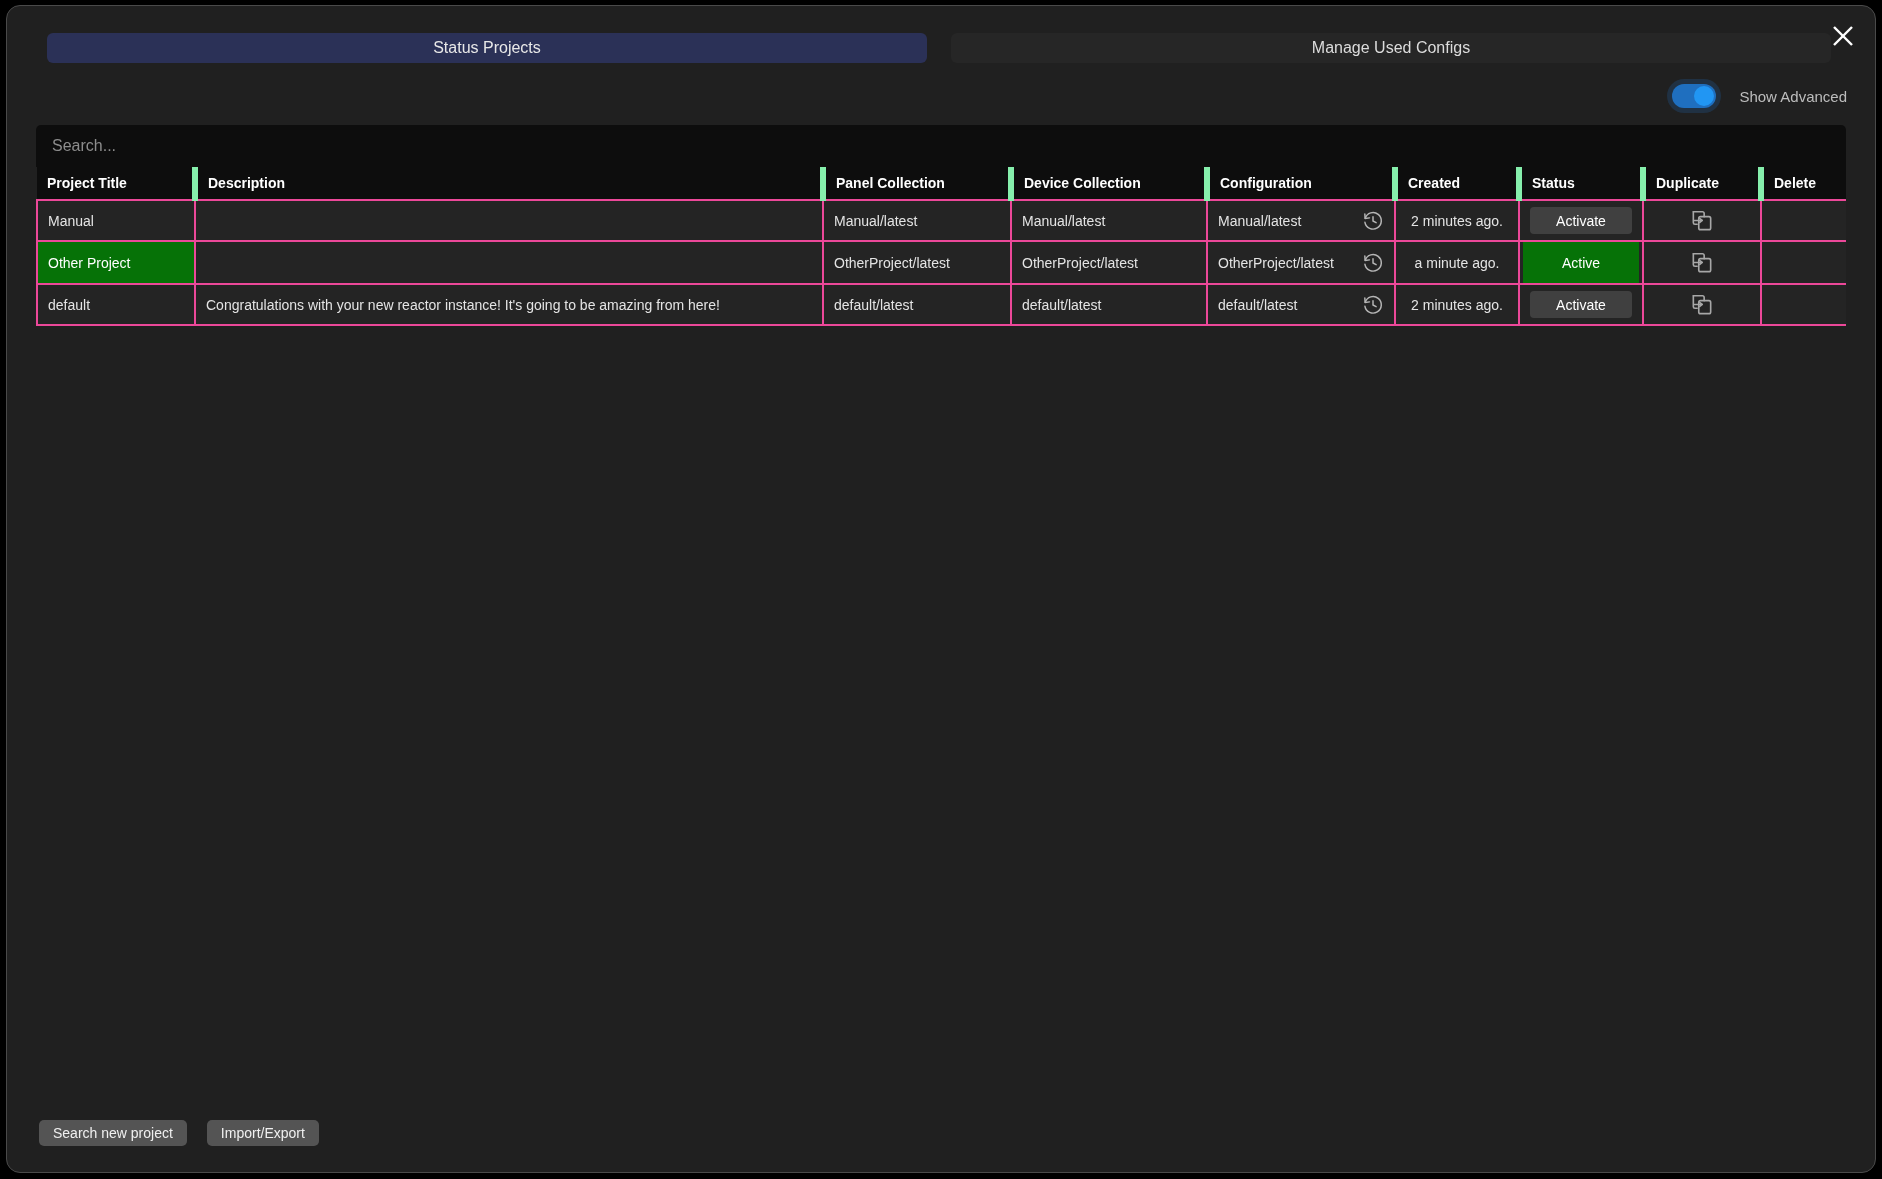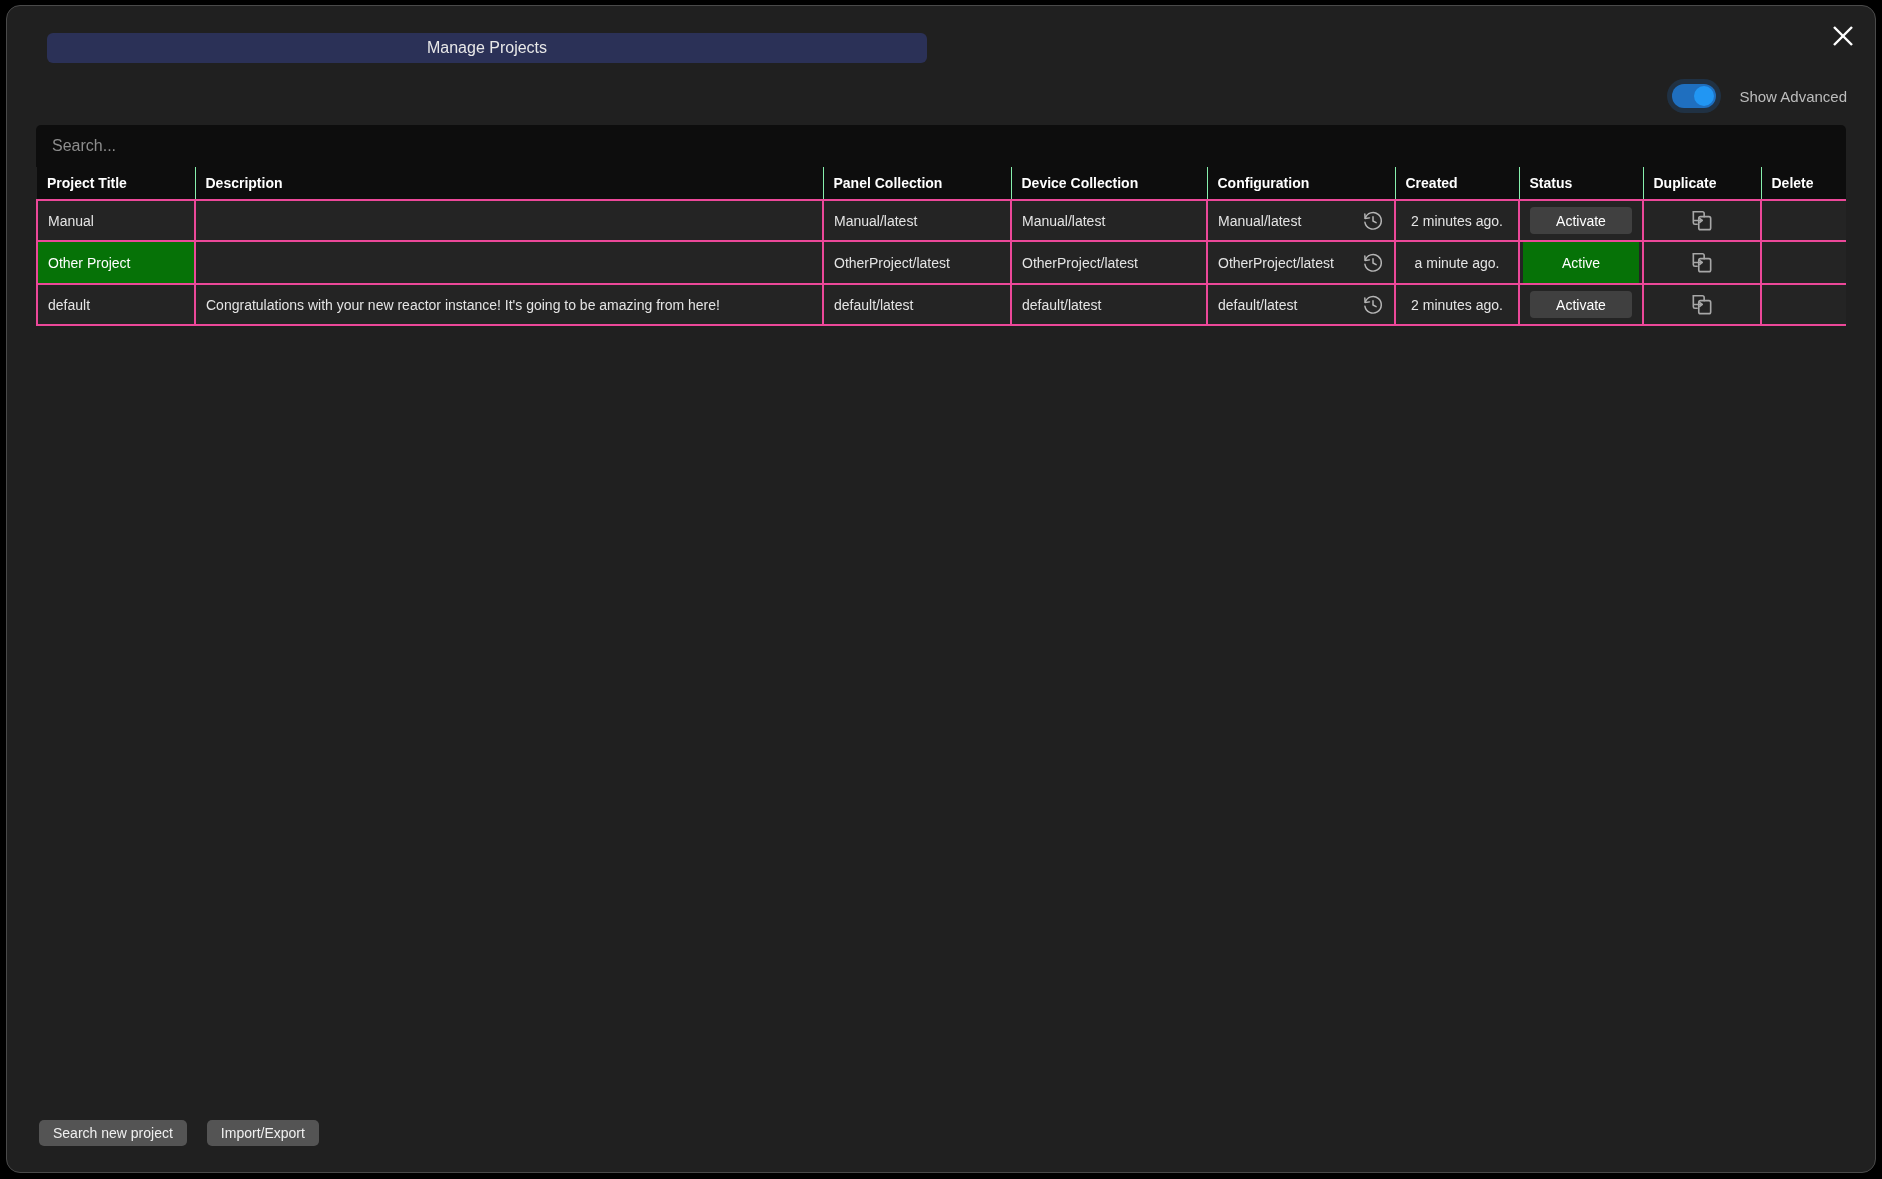--- a/index.html
+++ b/index.html
@@ -140,21 +140,21 @@
     padding-left: 16px;
   }
   table.projects th {
     background: #0d0d0d;
     color: #ffffff;
     font-size: 14px;
     font-weight: bold;
     text-align: left;
     padding: 8px 10px;
     height: 26px;
-    border-left: 1px solid #86efac;
+    border-left: 6px solid #86efac;
     box-sizing: border-box;
   }
   table.projects th:first-child { border-left: none; }
 
   table.projects td {
     background: #242424;
     color: #e4e4e4;
     font-size: 14px;
     height: 41px;
     padding: 0 10px;
@@ -249,21 +249,22 @@
     cursor: pointer;
     font-family: "Liberation Sans", sans-serif;
   }
 </style>
 </head>
 <body>
 
 <div class="app-window">
 
   <div class="tabbar">
-    <button class="tab tab-active">Manage Projects</button>
+    <button class="tab tab-active">Status Projects</button>
+    <button class="tab tab-inactive">Manage Used Configs</button>
 
     <div class="close-btn">
       <span>
         <svg width="26" height="26" viewBox="0 0 26 26">
           <line x1="4" y1="4" x2="22" y2="22" stroke="#ffffff" stroke-width="2.4"></line>
           <line x1="22" y1="4" x2="4" y2="22" stroke="#ffffff" stroke-width="2.4"></line>
         </svg>
       </span>
     </div>
   </div>

